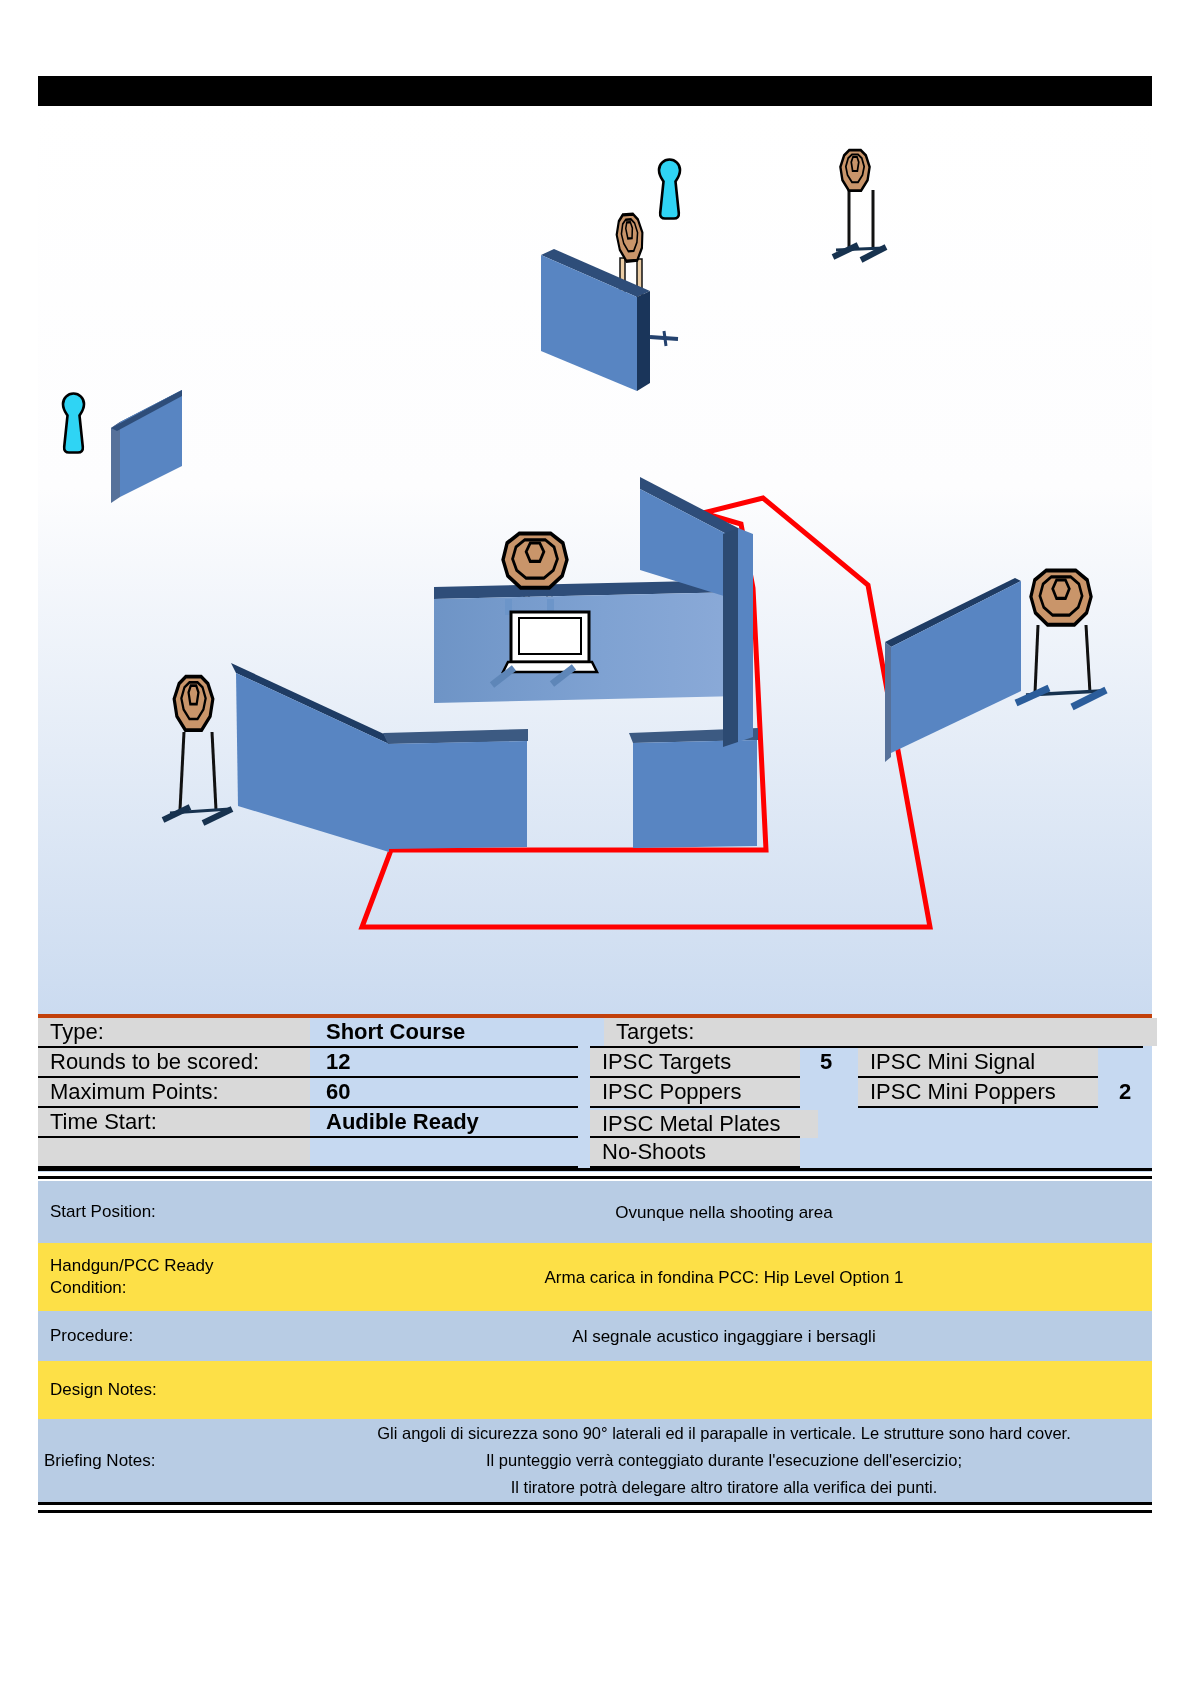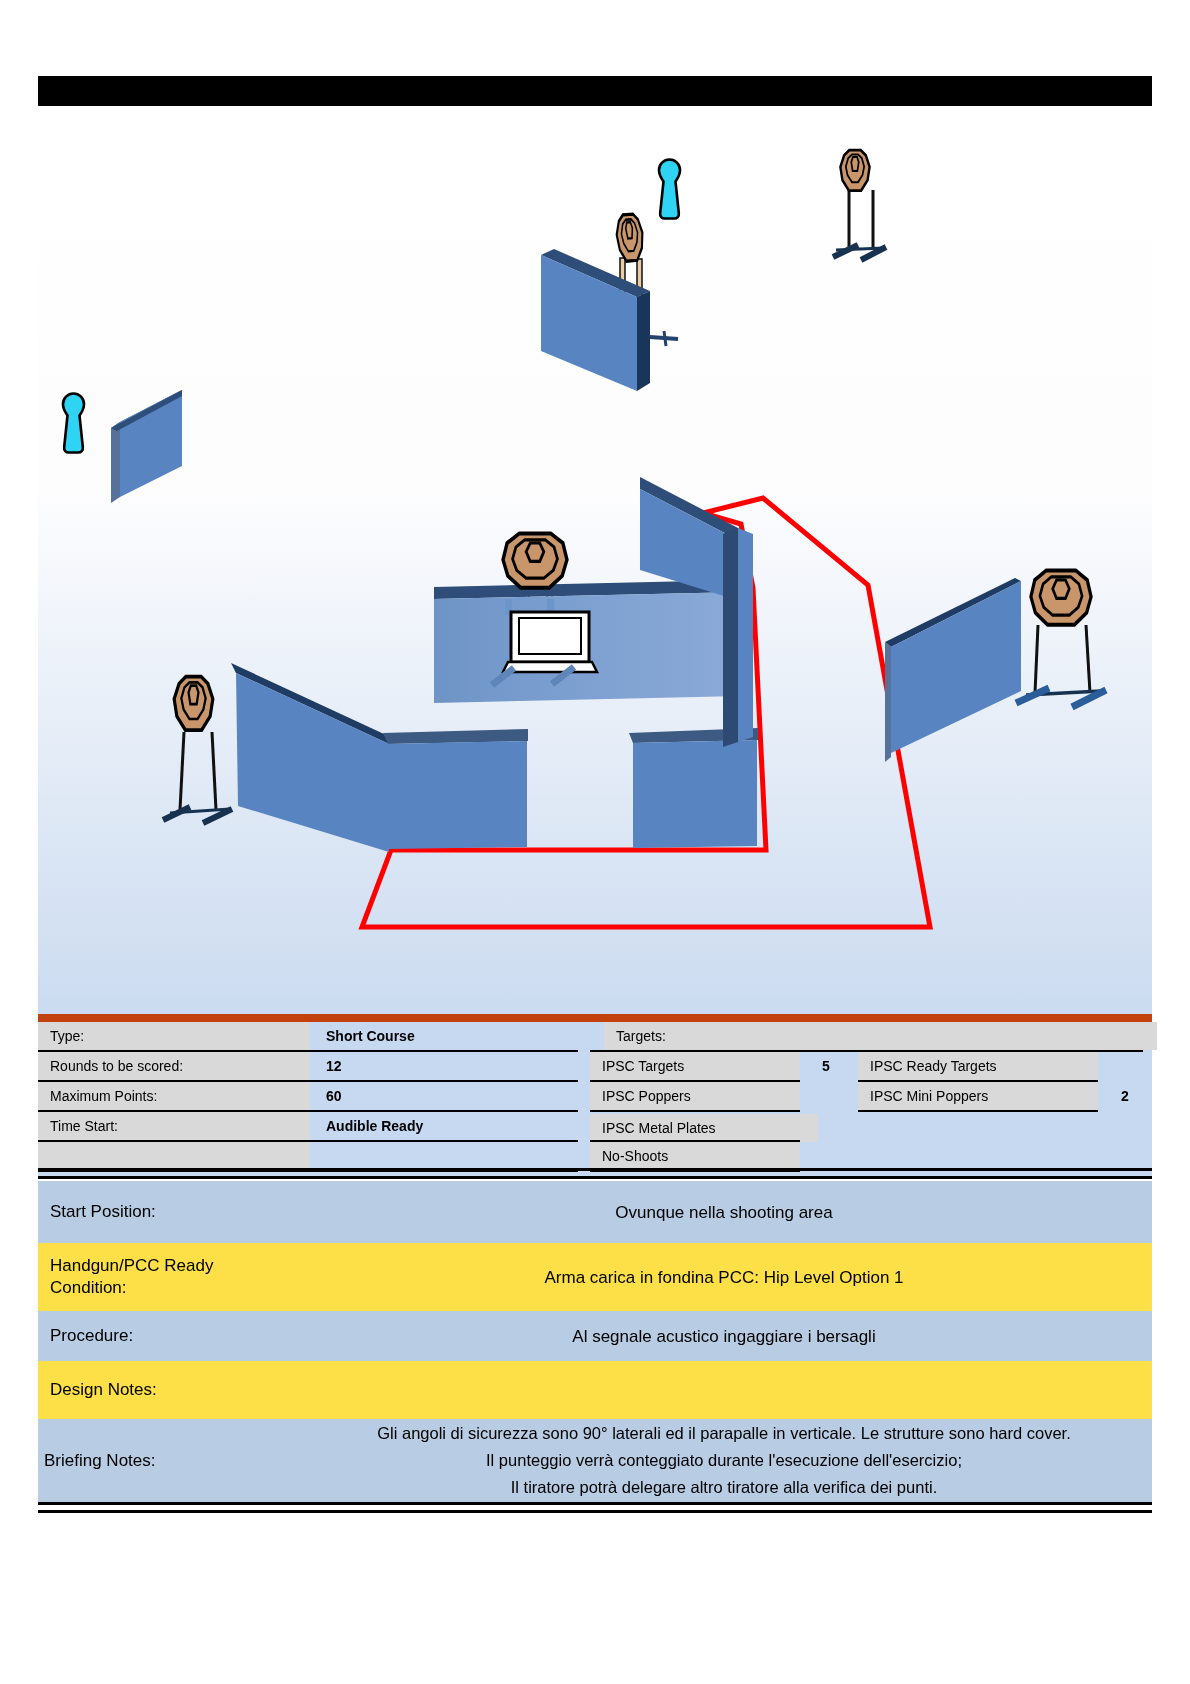--- a/index.html
+++ b/index.html
@@ -3,21 +3,21 @@
 <meta charset="utf-8">
 <style>
   html,body{margin:0;padding:0;background:#fff;}
   .page{position:relative;width:1190px;height:1684px;background:#ffffff;
         font-family:"Liberation Sans",sans-serif;color:#000;overflow:hidden;}
   .topbar{position:absolute;left:38px;top:76px;width:1114px;height:30px;background:#000;}
   .diagram-svg{position:absolute;left:38px;top:106px;}
 
   
   .stats{position:absolute;left:38px;top:1014px;width:1114px;height:154px;
-         background:#C6D9F1;border-top:8px solid #c2410c;box-sizing:content-box;font-size:14px;}
+         background:#C6D9F1;border-top:4px solid #c2410c;box-sizing:content-box;font-size:22px;}
   .abs{position:absolute;}
   .gcell{background:#D9D9D9;height:28px;line-height:28px;padding-left:12px;box-sizing:border-box;
          white-space:nowrap;overflow:hidden;}
   .vcell{height:28px;line-height:28px;font-weight:bold;padding-left:16px;box-sizing:border-box;white-space:nowrap;}
   .ccell{height:28px;line-height:28px;font-weight:bold;text-align:center;box-sizing:border-box;}
   .hline{height:2px;background:#000;}
 
   
   .dsep{position:absolute;left:38px;width:1114px;height:13px;
         background:linear-gradient(#000 0px,#000 3px,rgba(0,0,0,0) 3px,rgba(0,0,0,0) 8px,#000 8px,#000 11px,rgba(0,0,0,0) 11px);}
@@ -195,21 +195,21 @@
 
     <div class="abs gcell" style="left:0;top:120px;width:272px"></div>
     <div class="abs vcell" style="left:272px;top:120px;width:268px"></div>
     <div class="abs hline" style="left:0;top:148px;width:540px"></div>
 
     <div class="abs gcell" style="left:566px;top:0;width:553px">Targets:</div>
     <div class="abs hline" style="left:552px;top:28px;width:553px"></div>
 
     <div class="abs gcell" style="left:552px;top:30px;width:210px">IPSC Targets</div>
     <div class="abs ccell" style="left:762px;top:30px;width:52px">5</div>
-    <div class="abs gcell" style="left:820px;top:30px;width:240px">IPSC Ready Targets</div>
+    <div class="abs gcell" style="left:820px;top:30px;width:240px">IPSC Mini Signal</div>
     <div class="abs ccell" style="left:1060px;top:30px;width:54px"></div>
     <div class="abs hline" style="left:552px;top:58px;width:210px"></div>
     <div class="abs hline" style="left:820px;top:58px;width:240px"></div>
 
     <div class="abs gcell" style="left:552px;top:60px;width:210px">IPSC Poppers</div>
     <div class="abs ccell" style="left:762px;top:60px;width:52px"></div>
     <div class="abs gcell" style="left:820px;top:60px;width:240px">IPSC Mini Poppers</div>
     <div class="abs ccell" style="left:1060px;top:60px;width:54px">2</div>
     <div class="abs hline" style="left:552px;top:88px;width:210px"></div>
     <div class="abs hline" style="left:820px;top:88px;width:240px"></div>

